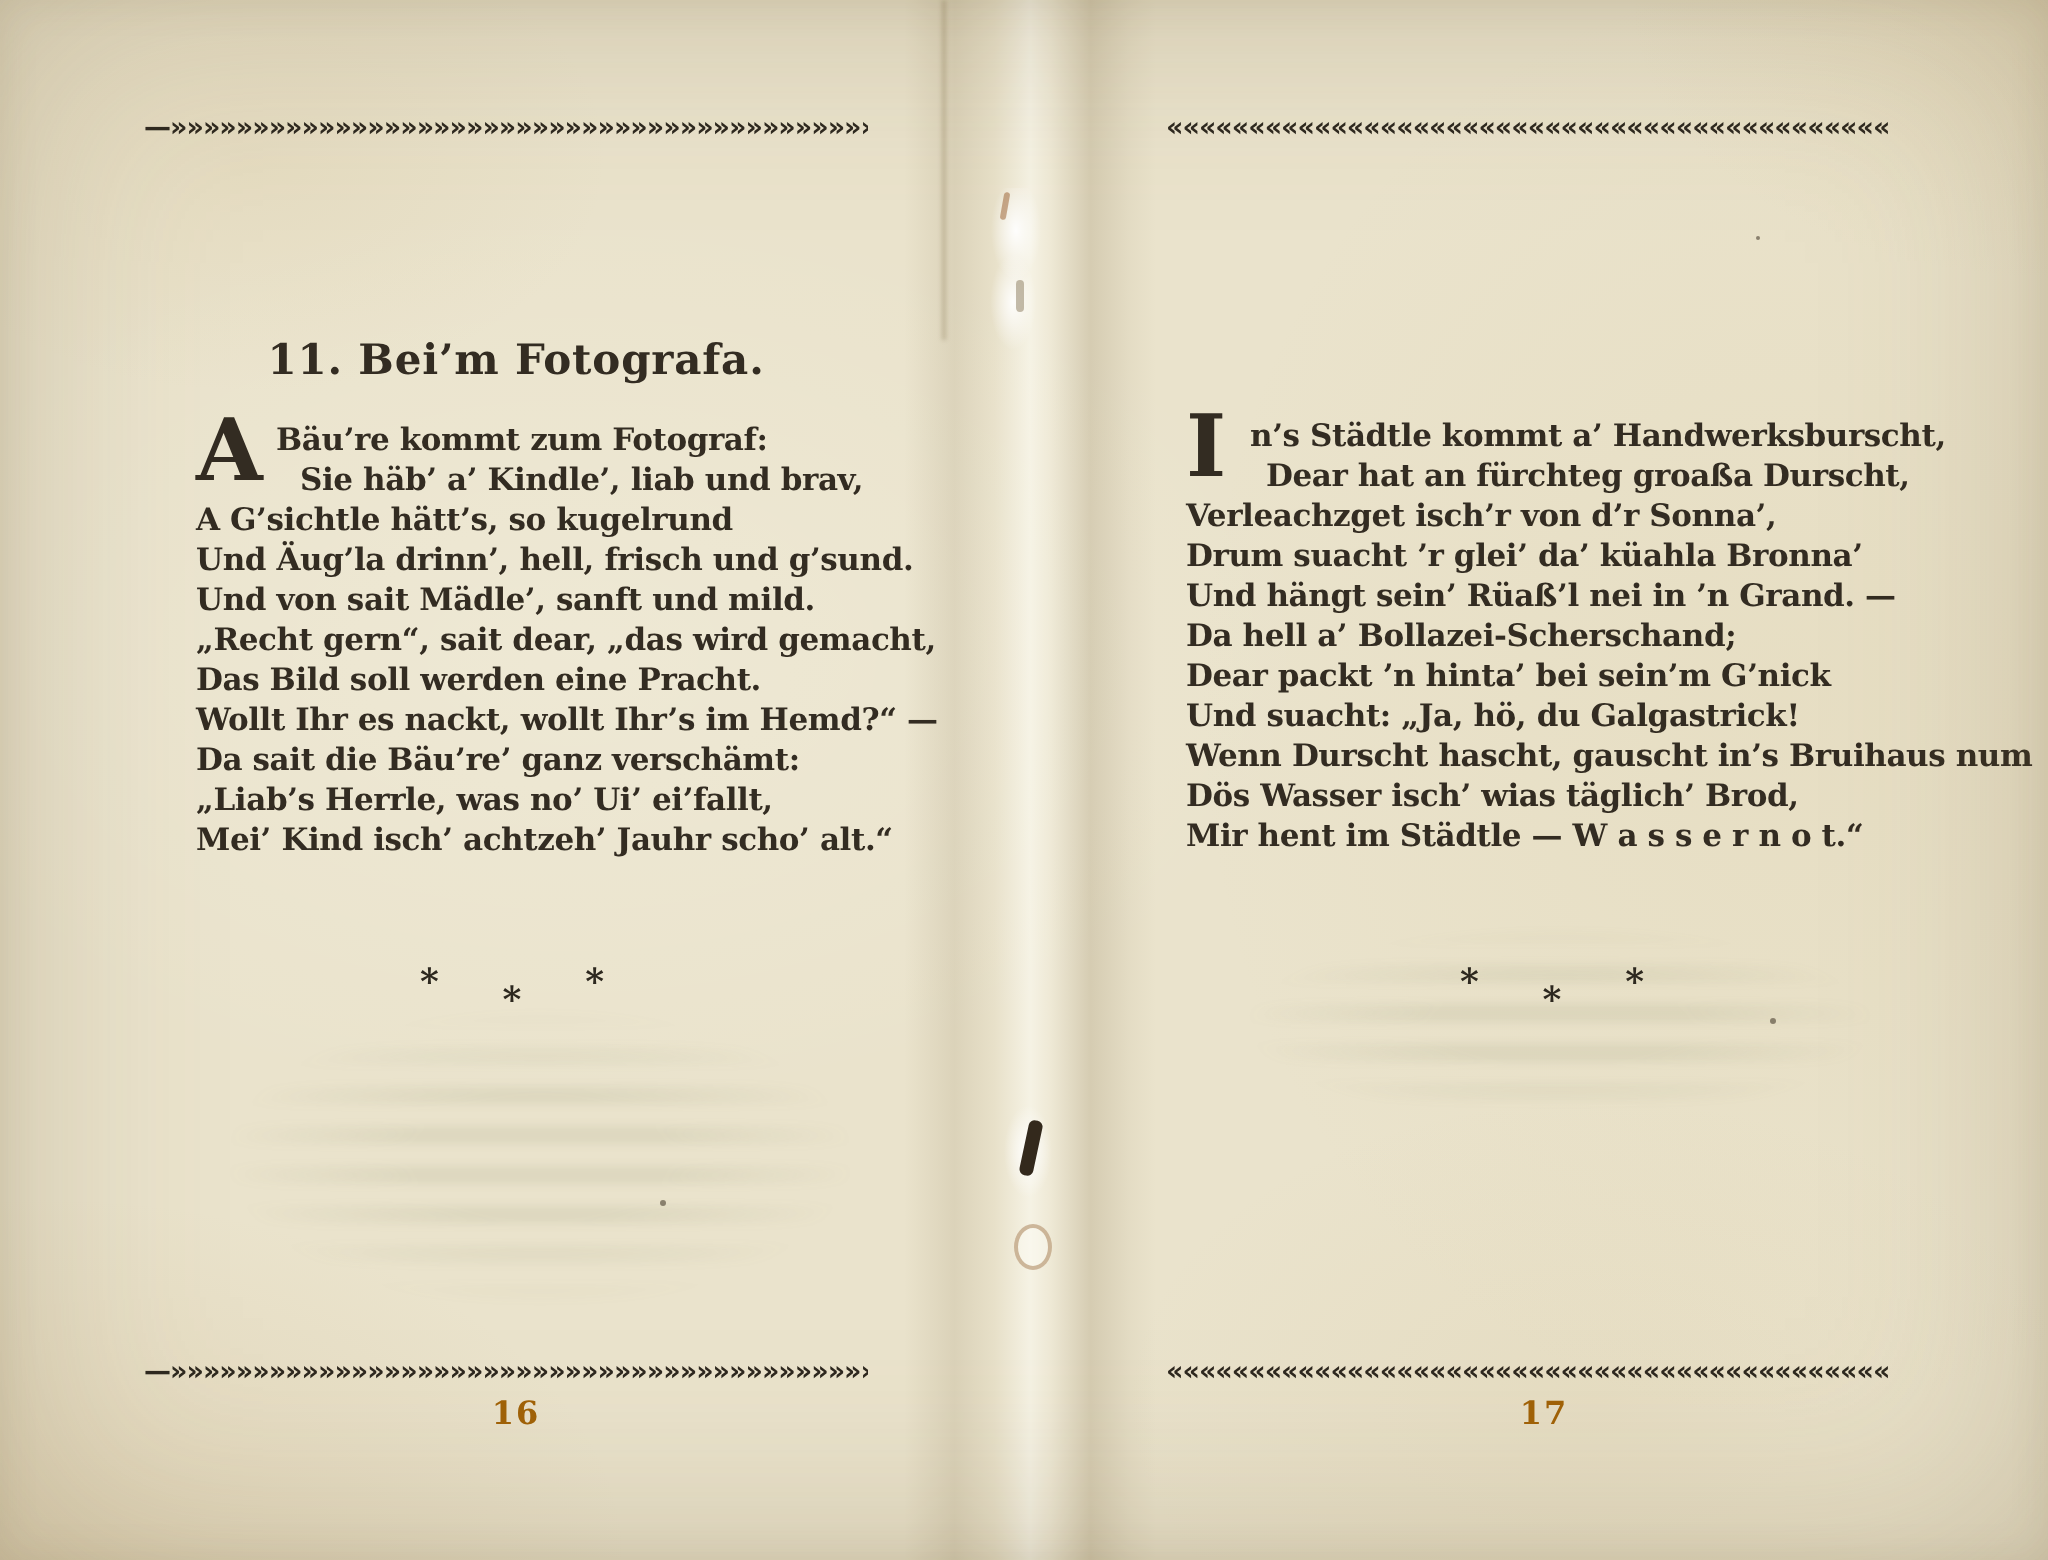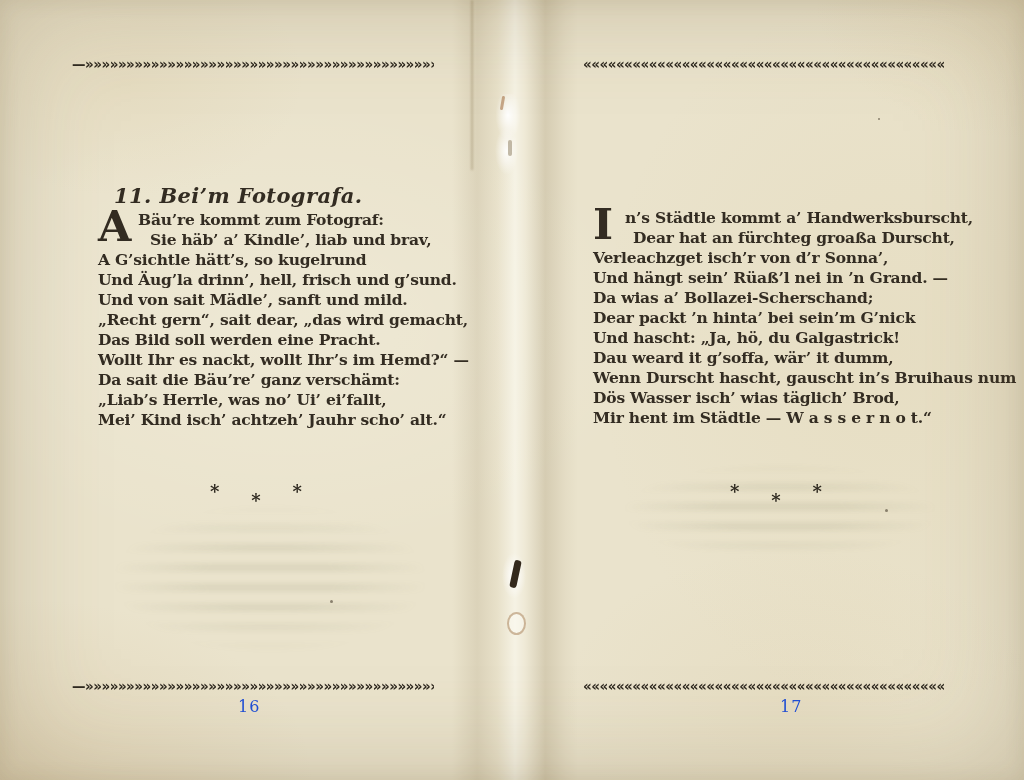--- a/index.html
+++ b/index.html
@@ -40,22 +40,22 @@
     font-family:"DejaVu Sans", sans-serif;font-weight:bold;font-size:13.5px;
     letter-spacing:-0.5px;color:#2d281f;
   }
   .orn.rightward{text-align:left;}
   .orn.leftward{text-align:right;}
   .orn-tl{left:72px;top:57px;width:362px;}
   .orn-tr{left:583px;top:57px;width:362px;}
   .orn-bl{left:72px;top:679px;width:362px;}
   .orn-br{left:583px;top:679px;width:362px;}
   .title{
-    position:absolute;margin:16px;font-size:21px;font-weight:700;letter-spacing:.4px;
-    text-align:left;color:#332c22;font-style:italic;
+    position:absolute;margin:0;font-size:21px;font-weight:700;letter-spacing:.4px;
+    text-align:center;color:#332c22;
   }
   .title-left{left:98px;top:167px;width:320px;}
   .title-right{left:595px;top:167px;width:375px;}
   .poem{
     position:absolute;font-size:15.5px;font-weight:700;line-height:20px;
     letter-spacing:-0.2px;white-space:nowrap;
   }
   .poem-left{left:98px;top:210px;width:340px;}
   .poem-right{left:593px;top:208px;width:372px;}
   .dropcap{
@@ -66,25 +66,25 @@
   .poem-right .line-1{margin-left:32px;}
   .poem-right .line-2{margin-left:40px;}
   .sep{
     position:absolute;display:flex;justify-content:space-between;
     font-size:18px;font-weight:700;color:#2d281f;
   }
   .sep-left{left:210px;top:481px;width:92px;}
   .sep-right{left:730px;top:481px;width:92px;}
   .sep .mid{transform:translateY(9px);}
   .pagenum{
-    position:absolute;top:697px;font-size:16px;letter-spacing:1px;
-    width:40px;color:#1d4ed8;
+    position:absolute;top:697px;font-size:16px;letter-spacing:1px;text-align:center;
+    width:40px;color:#a16207;font-weight:bold;
   }
   .pagenum-left{left:238px;}
-  .pagenum-right{left:780px;}
+  .pagenum-right{left:752px;}
   .ghost{
     position:absolute;pointer-events:none;filter:blur(2px);
     background:repeating-linear-gradient(180deg,
       rgba(115,120,80,.10) 0px, rgba(115,120,80,.10) 9px,
       rgba(0,0,0,0) 9px, rgba(0,0,0,0) 20px);
     -webkit-mask-image:radial-gradient(closest-side, #000 40%, transparent 100%);
     mask-image:radial-gradient(closest-side, #000 40%, transparent 100%);
   }
   .ghost-left{left:112px;top:503px;width:316px;height:152px;}
   .ghost-right{left:622px;top:462px;width:316px;height:100px;}
@@ -159,25 +159,25 @@
   </div>
 
   <div class="page">
     <div class="orn leftward orn-tr">««««««««««««««««««««««««««««««««««««««««««««««««««««««««««««—</div>
     <div class="poem poem-right">
       <span class="dropcap">I</span>
       <div>
           <div class="line line-1">n’s Städtle kommt a’ Handwerksburscht,</div>
           <div class="line line-2">Dear hat an fürchteg groaßa Durscht,</div>
           <div class="line line-3">Verleachzget isch’r von d’r Sonna’,</div>
+          <div class="line line-4">Drum suacht ’r glei’ da’ küahla Bronna’</div>
           <div class="line line-5">Und hängt sein’ Rüaß’l nei in ’n Grand. —</div>
-          <div class="line line-6">Da wias a’ Bollazei-Scherschand;</div>
+          <div class="line line-6">Da hell a’ Bollazei-Scherschand;</div>
           <div class="line line-7">Dear packt ’n hinta’ bei sein’m G’nick</div>
-          <div class="line line-8">Und hascht: „Ja, hö, du Galgastrick!</div>
-          <div class="line line-9">Dau weard it g’soffa, wär’ it dumm,</div>
+          <div class="line line-8">Und suacht: „Ja, hö, du Galgastrick!</div>
           <div class="line line-10">Wenn Durscht hascht, gauscht in’s Bruihaus num</div>
           <div class="line line-11">Dös Wasser isch’ wias täglich’ Brod,</div>
           <div class="line line-12">Mir hent im Städtle — W a s s e r n o t.“</div>
         </div>
     </div>
     <div class="sep sep-right">
       <span>*</span>
       <span class="mid">*</span>
       <span>*</span>
     </div>

